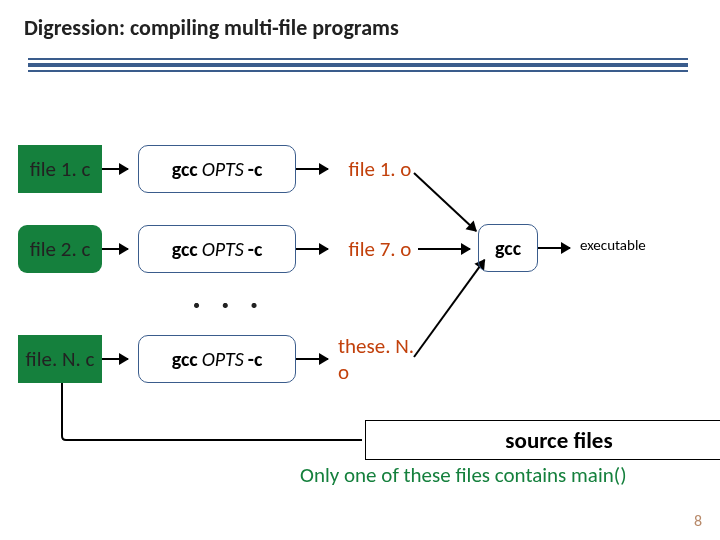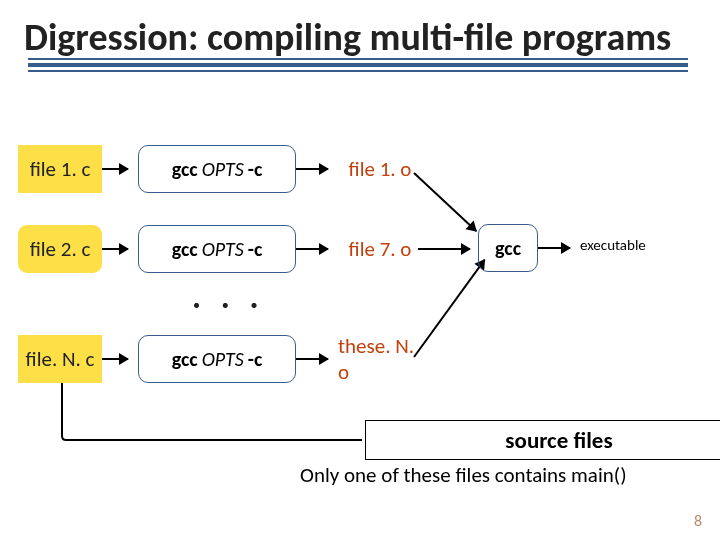--- a/index.html
+++ b/index.html
@@ -5,21 +5,21 @@
   * { box-sizing: border-box; margin: 0; padding: 0; }
   body {
     width: 720px;
     height: 540px;
     font-family: Calibri, Arial, sans-serif;
     background: #fff;
     position: relative;
     overflow: hidden;
   }
   .title {
-    font-size: 38px;
+    font-size: 22px;
     font-weight: bold;
     color: #222;
     padding: 14px 0 0 24px;
   }
   .underline {
     position: absolute;
     top: 58px;
     left: 28px;
     width: 660px;
     height: 14px;
@@ -29,21 +29,21 @@
   .underline .l3 { position:absolute; top:12px; left:0; width:100%; height:2px; background:#3a5c8c; }
   .row1 { top: 145px; }
   .row2 { top: 225px; border-radius: 9px; }
   .row3 { top: 335px; }
 
   .srcfile {
     position: absolute;
     left: 18px;
     width: 84px;
     height: 48px;
-    background: #fde047;
+    background: #15803d;
     display: flex;
     align-items: center;
     justify-content: center;
     font-size: 21px;
     color: #222;
   }
   .gccbox {
     position: absolute;
     left: 138px;
     width: 158px;
@@ -153,21 +153,21 @@
     align-items: center;
     justify-content: center;
     font-size: 23px;
     font-weight: bold;
   }
   .note {
     position: absolute;
     left: 300px;
     top: 462px;
     font-size: 21px;
-    color: #000000;
+    color: #15803d;
   }
   .pagenum {
     position: absolute;
     right: 18px;
     bottom: 10px;
     font-size: 16px;
     color: #b88a6a;
   }
   svg.connector {
     position: absolute;

